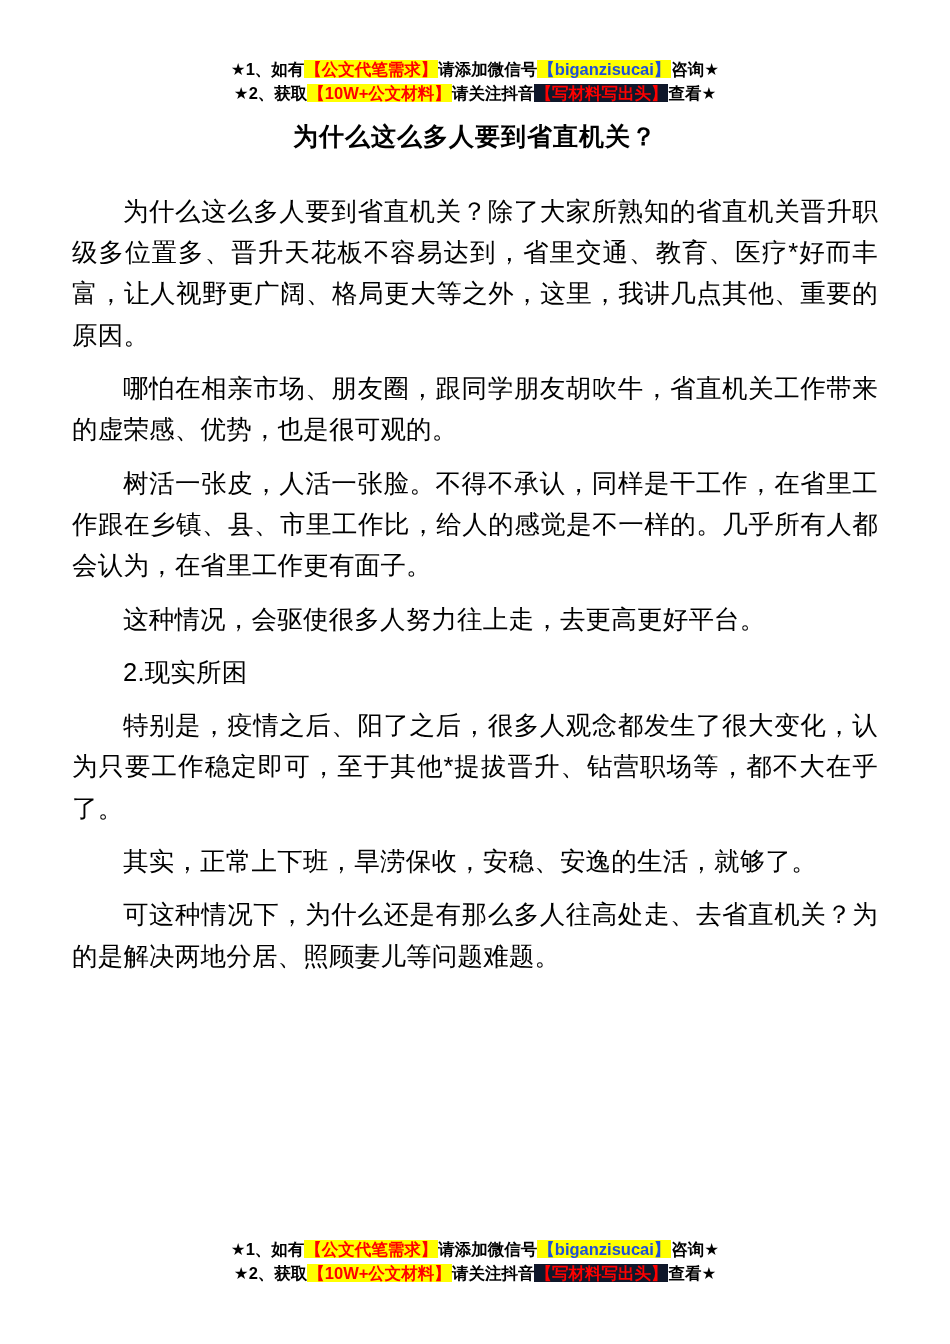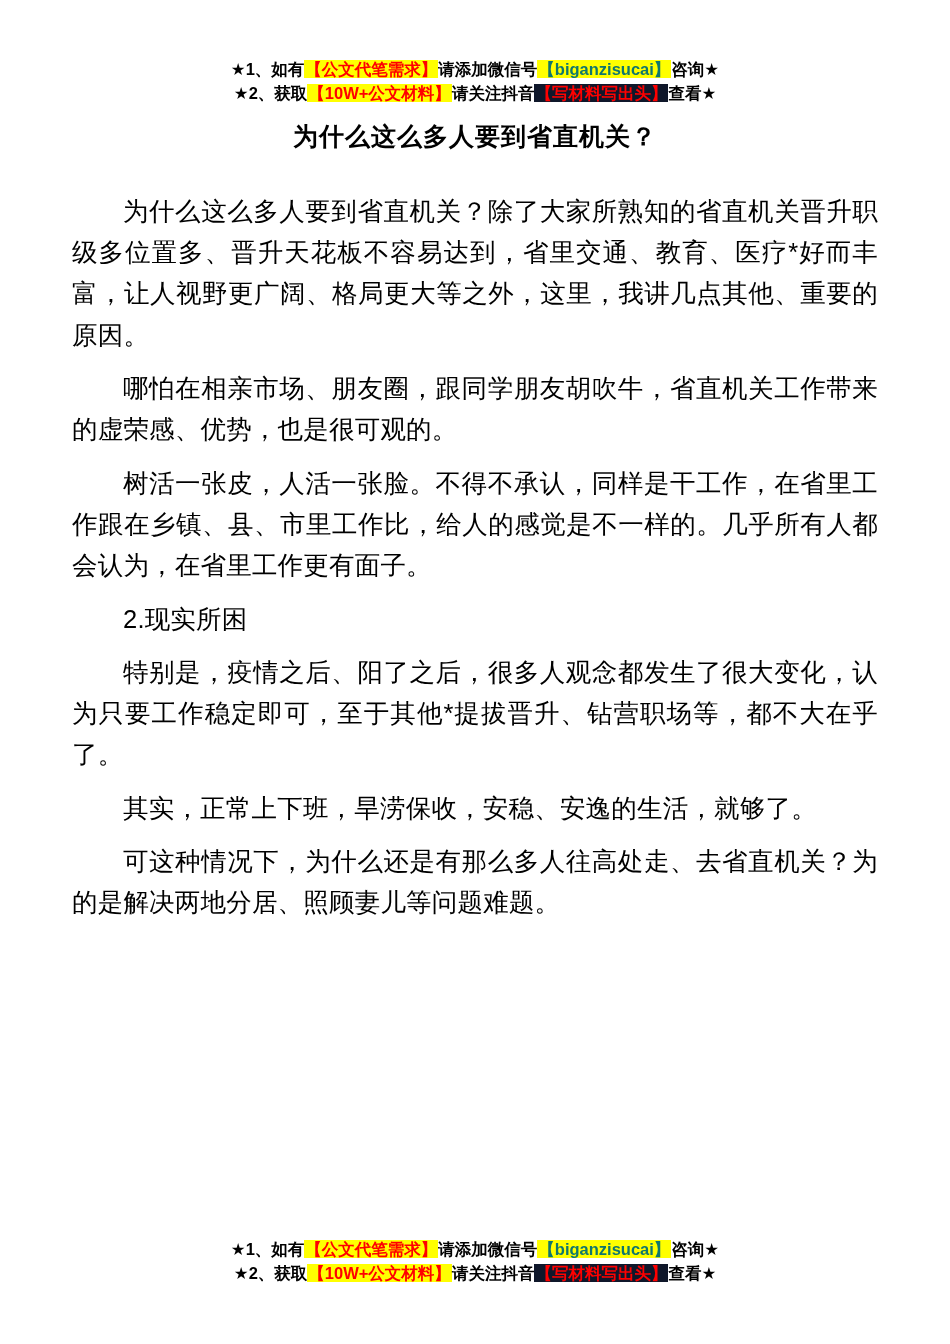--- a/index.html
+++ b/index.html
@@ -36,21 +36,21 @@
     white-space: nowrap;
   }
   .promo .star { color: #000; }
   .promo .hl-red {
     background: #ffff00;
     color: #ff0000;
     padding: 0 1px;
   }
   .promo .hl-blue {
     background: #ffff00;
-    color: #0f766e;
+    color: #1d4ed8;
     padding: 0 1px;
     margin-top: 20px;
   }
   .promo .hl-redb {
     background: #0f172a;
     color: #ff0000;
     padding: 0 1px;
   }
   .promo .plain { color: #000; }
 
@@ -108,20 +108,21 @@
       <span class="star">★</span><span class="plain">2、获取</span><span class="hl-red">【10W+公文材料】</span><span class="plain">请关注抖音</span><span class="hl-redb">【写材料写出头】</span><span class="plain">查看</span><span class="star">★</span>
     </div>
   </div>
 
   <h1 class="doc-title">为什么这么多人要到省直机关？</h1>
 
   <div class="content">
     <p class="para">为什么这么多人要到省直机关？除了大家所熟知的省直机关晋升职级多位置多、晋升天花板不容易达到，省里交通、教育、医疗*好而丰富，让人视野更广阔、格局更大等之外，这里，我讲几点其他、重要的原因。</p>
     <p class="para">哪怕在相亲市场、朋友圈，跟同学朋友胡吹牛，省直机关工作带来的虚荣感、优势，也是很可观的。</p>
     <p class="para">树活一张皮，人活一张脸。不得不承认，同样是干工作，在省里工作跟在乡镇、县、市里工作比，给人的感觉是不一样的。几乎所有人都会认为，在省里工作更有面子。</p>
+    <p class="para">这种情况，会驱使很多人努力往上走，去更高更好平台。</p>
     <p class="heading">2.现实所困</p>
     <p class="para">特别是，疫情之后、阳了之后，很多人观念都发生了很大变化，认为只要工作稳定即可，至于其他*提拔晋升、钻营职场等，都不大在乎了。</p>
     <p class="para">其实，正常上下班，旱涝保收，安稳、安逸的生活，就够了。</p>
     <p class="para">可这种情况下，为什么还是有那么多人往高处走、去省直机关？为的是解决两地分居、照顾妻儿等问题难题。</p>
   </div>
 
   <div class="promo promo-bottom">
     <div class="line">
       <span class="star">★</span><span class="plain">1、如有</span><span class="hl-red">【公文代笔需求】</span><span class="plain">请添加微信号</span><span class="hl-blue">【biganzisucai】</span><span class="plain">咨询</span><span class="star">★</span>
     </div>

